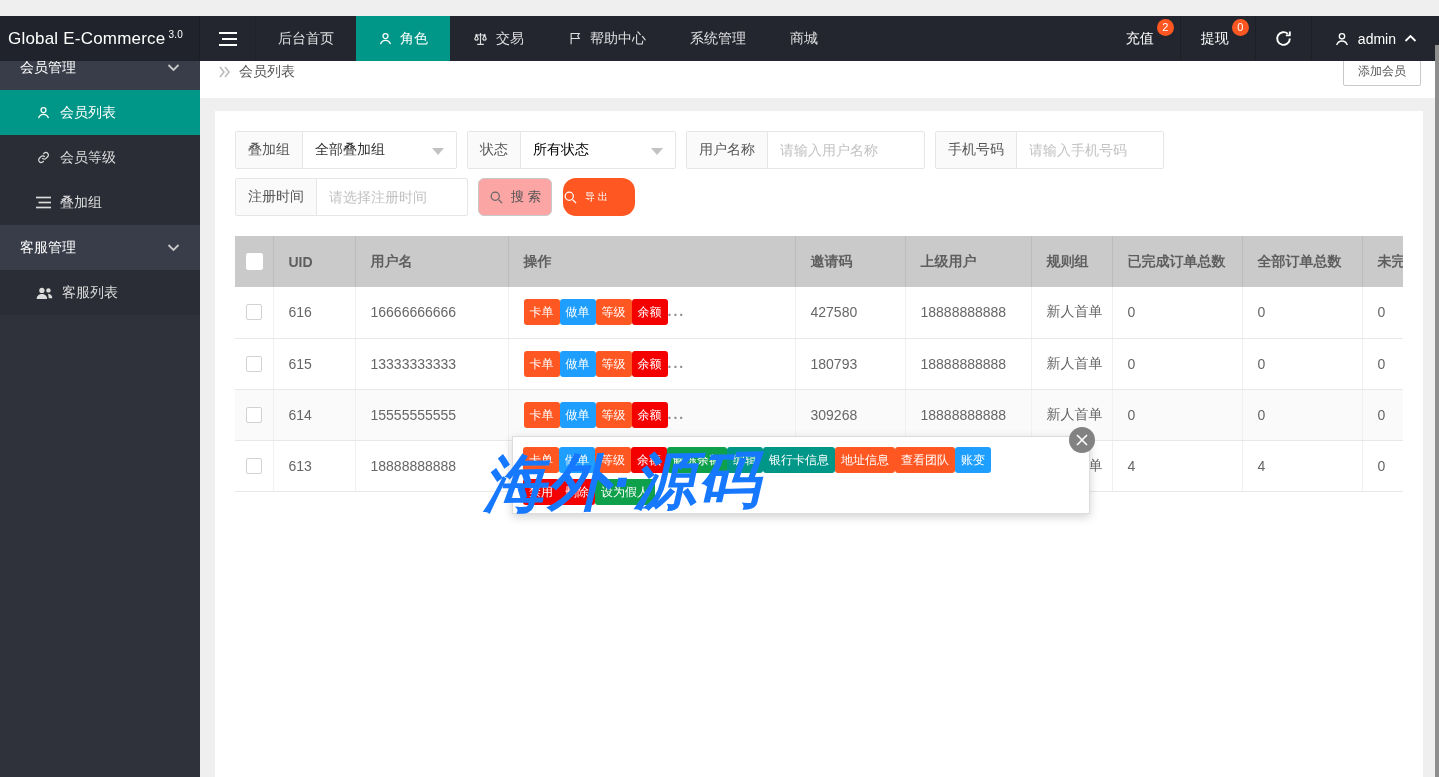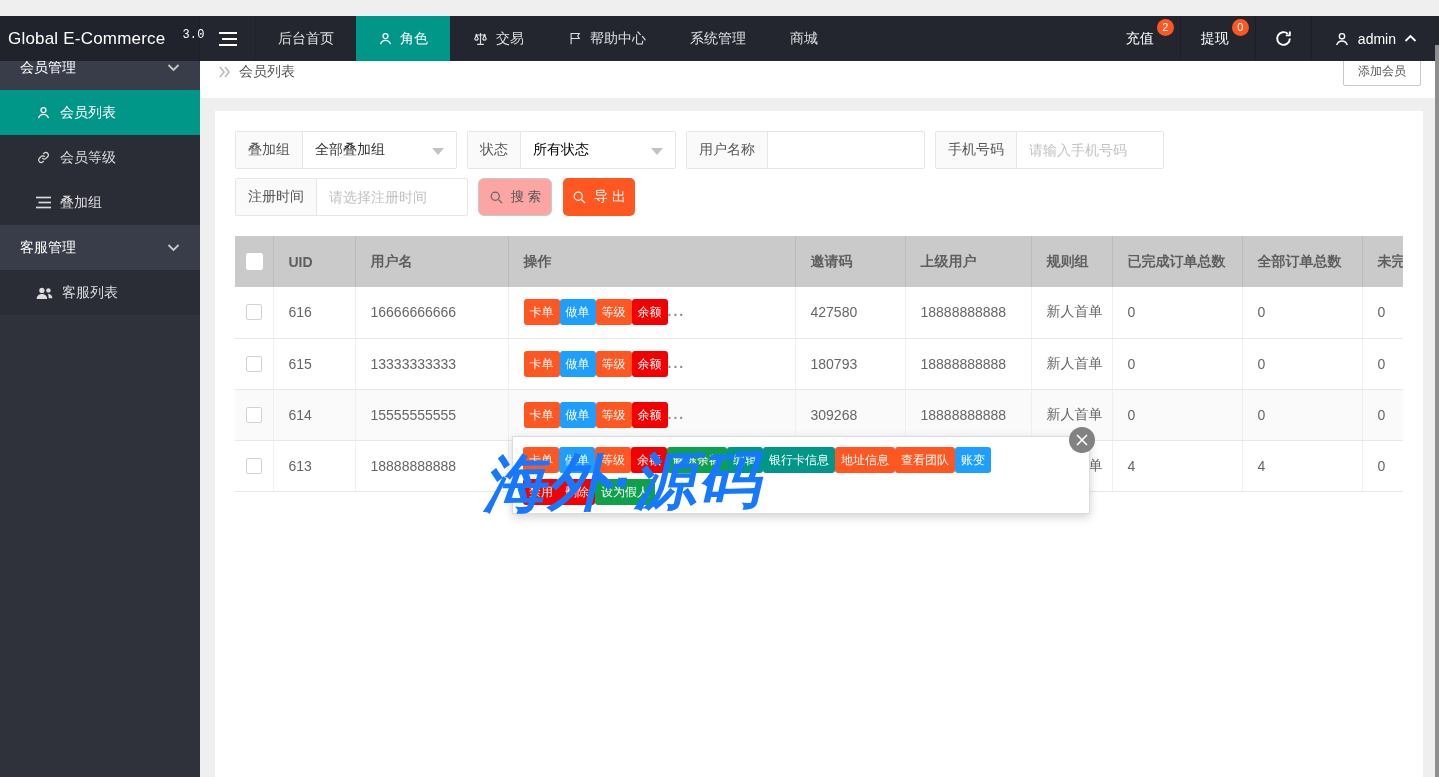--- a/index.html
+++ b/index.html
@@ -8,21 +8,21 @@
     position:relative; overflow:hidden;
     background:#EFEFEF;
     font-family:"Liberation Sans","DejaVu Sans",sans-serif;
     font-size:14px; color:#666;
   }
   svg { display:block; }
 
   
   .topbar { position:absolute; left:0; top:16px; width:1439px; height:45px; background:#23262E; display:flex; align-items:stretch; z-index:20; }
   .logo { width:200px; background:#20232B; color:#fff; display:flex; align-items:center; padding-left:8px; font-size:17px; font-weight:500; letter-spacing:.2px; border-right:1px solid #1B1E24; white-space:nowrap; }
-  .logo sup { font-size:12px; margin-left:17px; transform:translateY(-4px);font-family:Liberation Mono, monospace; }
+  .logo sup { font-size:10px; margin-left:3px; transform:translateY(-4px); }
   .collapse-btn { width:56px; display:flex; align-items:center; justify-content:center; cursor:pointer; border-right:1px solid #1F222A; }
   .nav { display:flex; align-items:stretch; }
   .nav-item { display:flex; align-items:center; gap:7px; padding:0 22px; color:rgba(255,255,255,.85); font-size:14px; cursor:pointer; white-space:nowrap; }
   .nav-item.active { background:#009688; color:#fff; }
   .top-right { margin-left:auto; display:flex; align-items:stretch; }
   .time-block { display:flex; flex-direction:column; justify-content:center; align-items:center; padding:0 20px; color:#fff; border-left:1px solid #1C1F26; border-right:1px solid #1C1F26; min-width:170px; }
   .time-label { font-size:12px; line-height:17px; }
   .time-value { font-size:13px; line-height:18px; }
   .top-action { position:relative; display:flex; align-items:center; padding:0 26px 0 20px; color:#fff; font-size:14px; cursor:pointer; border-right:1px solid #1C1F26; white-space:nowrap; }
   .badge { position:absolute; top:3px; right:6px; min-width:17px; height:17px; border-radius:9px; background:#FF5722; color:#fff; font-size:11px; line-height:17px; text-align:center; padding:0 4px; }
@@ -48,21 +48,21 @@
   .fgroup { display:flex; height:38px; border:1px solid #E6E6E6; border-radius:2px; margin-right:10px; background:#fff; }
   .flabel { display:flex; align-items:center; padding:0 12px; background:#FAFAFA; border-right:1px solid #E6E6E6; color:#565656; white-space:nowrap; }
   .ffield { position:relative; display:flex; align-items:center; padding:0 12px; flex:1; }
   .fvalue { color:#333; }
   .fplaceholder { color:#000000; }
   .ffield input { border:none; outline:none; width:100%; font-size:14px; font-family:inherit; color:#333; background:transparent; }
   .ffield input::placeholder { color:#C2C2C2; }
   .caret { position:absolute; right:12px; top:16px; width:0; height:0; border-left:6px solid transparent; border-right:6px solid transparent; border-top:7px solid #C2C2C2; }
   .g-stack { width:222px; } .g-status { width:209px; } .g-username { width:239px; } .g-phone { width:229px; } .g-regtime { width:233px; }
   .search-btn { display:flex; align-items:center; justify-content:center; gap:7px; width:74px; height:38px; background:#fca5a5; border:1px solid #C9C9C9; border-radius:6px; color:#555; cursor:pointer; margin-right:11px; }
-  .export-btn { display:flex; align-items:center; justify-content:center; gap:7px; width:72px; height:38px; background:#FF5722; border:none; border-radius:5px; color:#fff; font-size:14px; cursor:pointer; }
+  .export-btn { display:flex; align-items:center; gap:7px; width:72px; height:38px; background:#FF5722; border:none; border-radius:13px; color:#fff; font-size:10px; cursor:pointer; }
 
   
   .table-wrap { margin-top:20px; width:1168px; overflow:hidden; }
   table { table-layout:fixed; width:1257px; border-collapse:collapse; }
   th { height:51px; background:#CACACA; color:#5E5E5E; font-weight:bold; text-align:left; padding:0 15px; border-right:1px solid #BCBCBC; font-size:14px; }
   th:last-child { border-right:none; }
   td { height:51px; padding:0 15px; color:#666; border-bottom:1px solid #E8E8E8; border-right:1px solid #F0F0F0; background:#fff; font-size:14px; white-space:nowrap; }
   td:last-child { border-right:none; }
   tr.hl td { background:#FAFAFA; }
   .cb-cell { padding:0 0 0 11px !important; }
@@ -260,20 +260,23 @@
     </div>
     <div class="fgroup g-status">
       <div class="flabel">状态</div>
       <div class="ffield">
         <span class="fplaceholder">所有状态</span>
         <span class="caret"></span>
       </div>
     </div>
     <div class="fgroup g-username">
       <div class="flabel">用户名称</div>
+      <div class="ffield">
+        <input type="text" placeholder="请输入用户名称" style="">
+      </div>
     </div>
     <div class="fgroup g-phone">
       <div class="flabel">手机号码</div>
       <div class="ffield">
         <input type="text" placeholder="请输入手机号码" style="">
       </div>
     </div>
   </div>
 
   <div class="filter-row">

